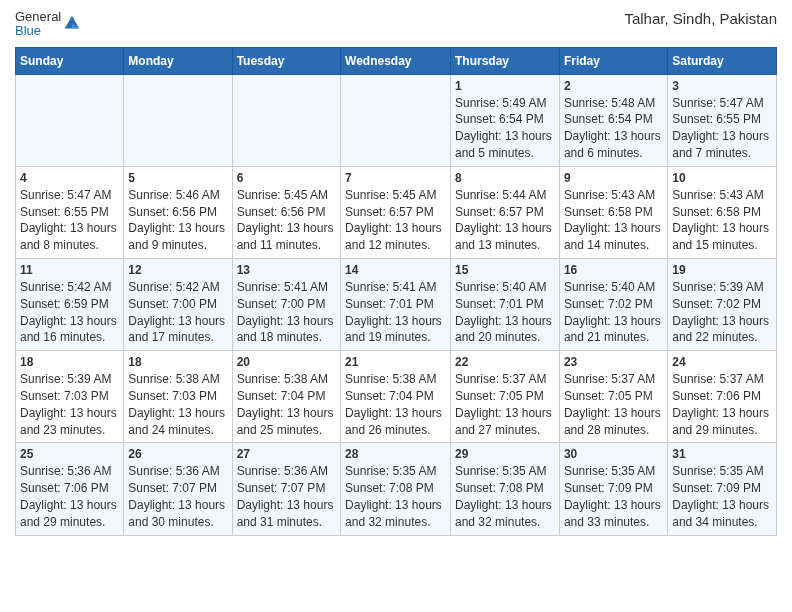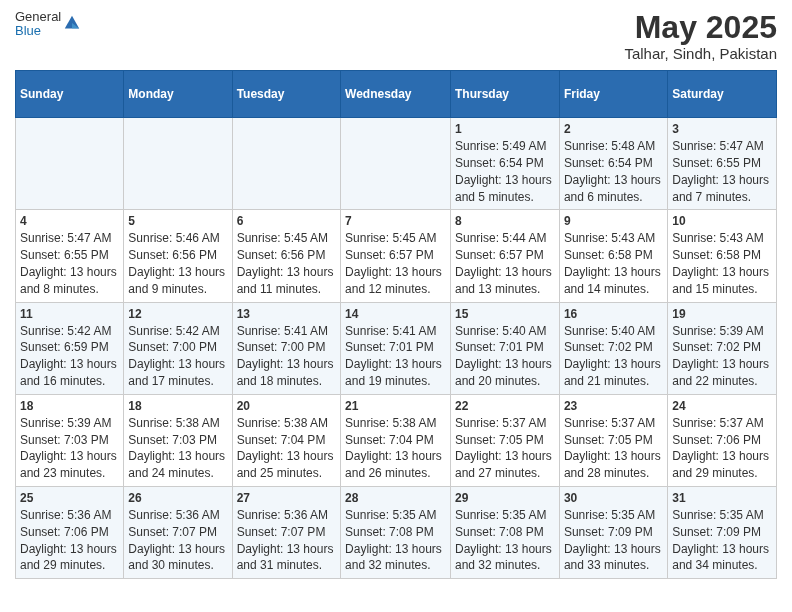--- a/index.html
+++ b/index.html
@@ -50,21 +50,21 @@
       color: #333;
     }
     table {
       width: 100%;
       border-collapse: collapse;
       font-size: 10.5px;
     }
     thead tr th {
       background-color: #2b6cb0;
       color: #fff;
-      padding: 16px 4px;
+      padding: 6px 4px;
       text-align: left;
       font-weight: bold;
       font-size: 12px;
       border: 1px solid #1a5a9a;
     }
     tbody tr td {
       border: 1px solid #ccc;
       padding: 4px 4px;
       vertical-align: top;
       width: 113px;
@@ -101,21 +101,20 @@
     <div class="logo-text">
       <span class="logo-general">General</span>
       <span class="logo-blue">Blue</span>
     </div>
     <svg class="logo-icon" viewBox="0 0 20 20">
       <polygon points="2,16 10,2 18,16" fill="#2b6cb0"></polygon>
       <polygon points="10,10 18,16 10,16" fill="#4a9fd4" opacity="0.7"></polygon>
     </svg>
   </div>
   <div class="title-block">
-    <h1>May 2025</h1>
     <h2>Talhar, Sindh, Pakistan</h2>
   </div>
 </div>
 
 <table>
   <thead>
     <tr>
     <th>Sunday</th>
         <th>Monday</th>
         <th>Tuesday</th>

